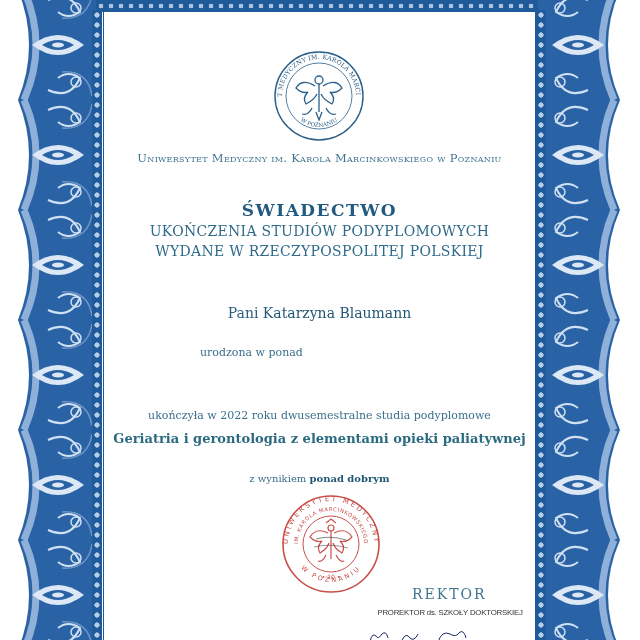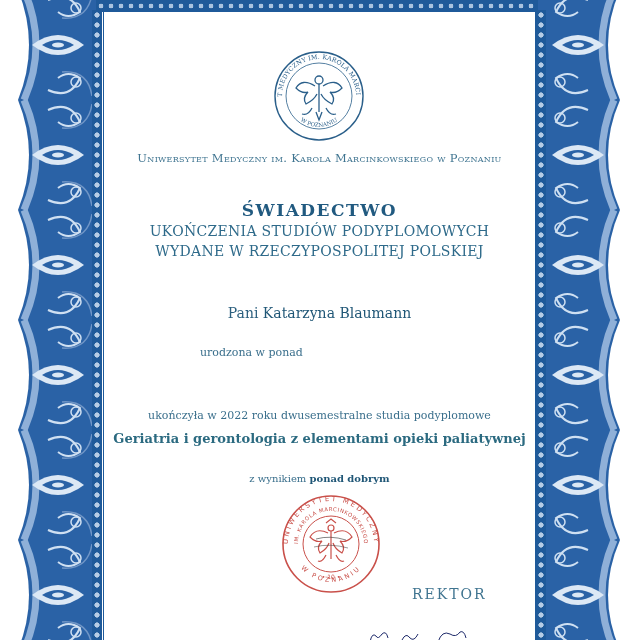--- a/index.html
+++ b/index.html
@@ -164,16 +164,17 @@
     <path d="M62 40 Q74 34 80 44 Q74 50 68 48 Q74 54 70 60 Q63 56 61 50"></path>
     <path d="M54 62 Q50 70 46 68"></path>
     <path d="M64 62 Q68 70 72 68"></path>
   </g>
   <path d="M44 46 Q58 42 74 47" stroke="#333" stroke-width="0.6" fill="none"></path>
   <path d="M42 54 Q58 50 76 55" stroke="#333" stroke-width="0.5" fill="none"></path>
 </svg>
 
 <div class="rektor">REKTOR</div>
 <div class="prorektor">
+  <div>PROREKTOR ds. SZKOŁY DOKTORSKIEJ</div>
 </div>
 <svg class="signature" viewBox="0 0 120 14">
   <path d="M8 14 Q10 4 14 8 Q16 12 20 6 Q24 2 26 10 M40 12 Q44 4 48 10 Q52 14 56 6 M76 14 Q80 2 88 6 Q94 10 98 4 Q102 2 104 10" stroke="#1e2a6a" stroke-width="1" fill="none"></path>
 </svg>
 
 </body></html>

